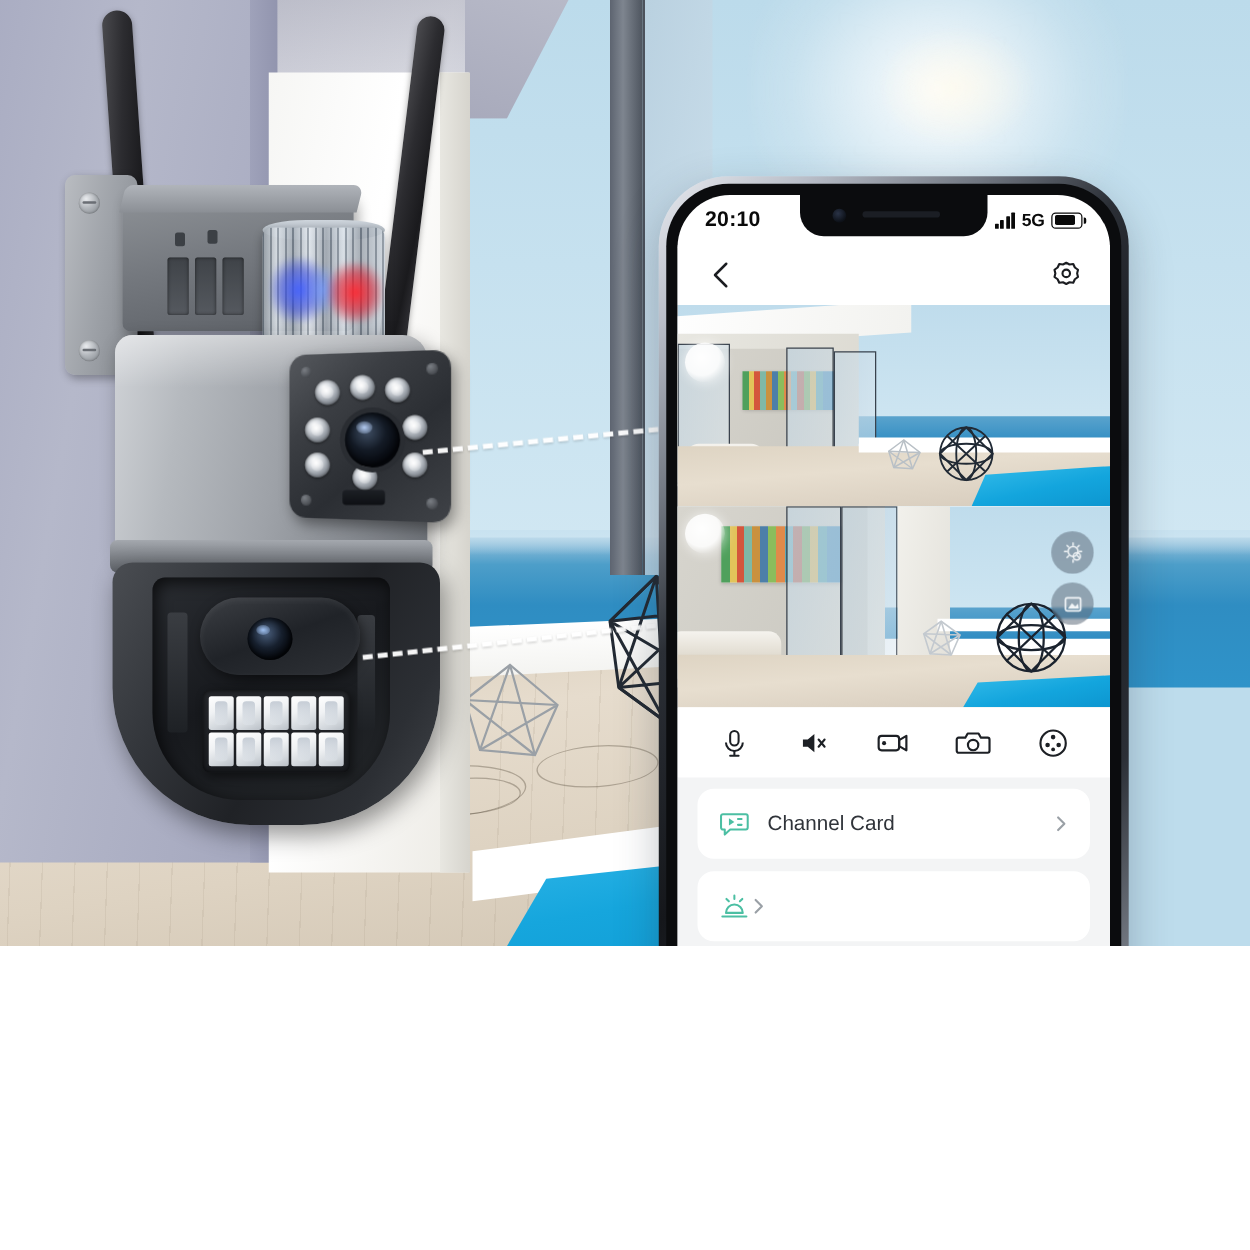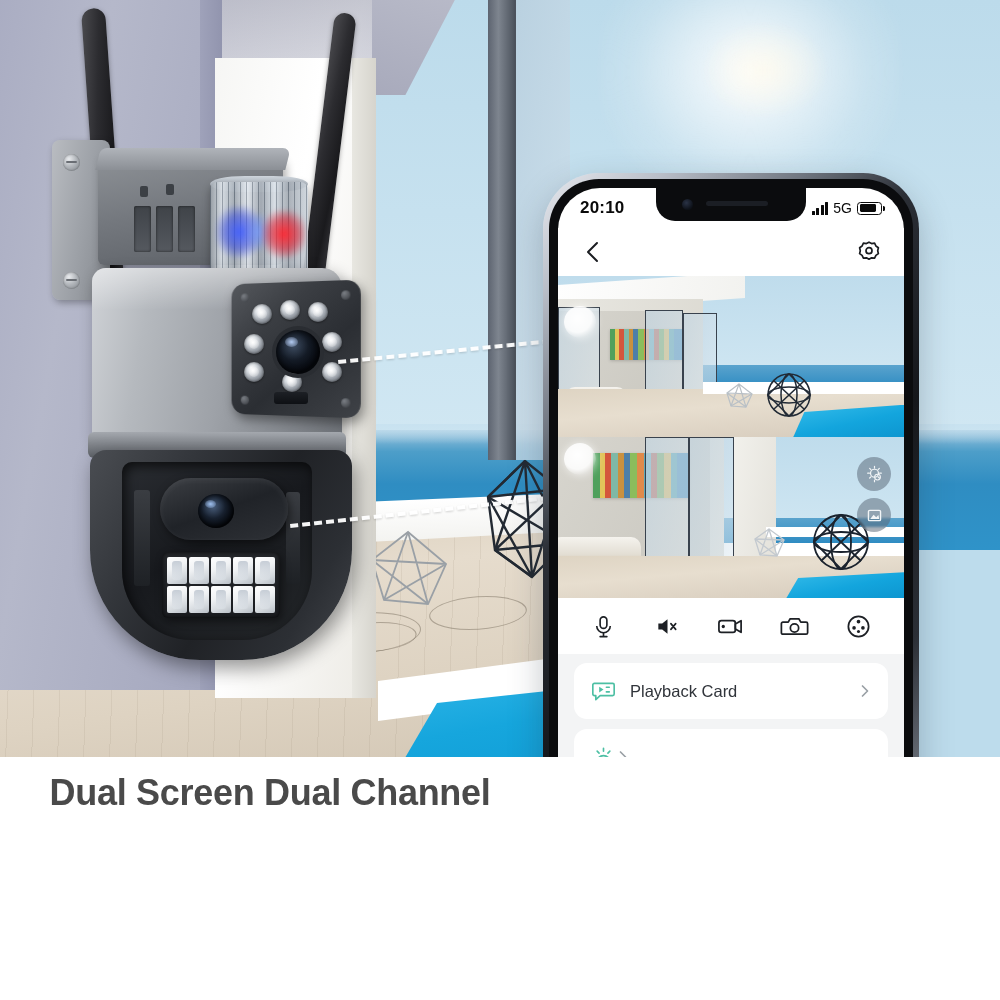--- a/index.html
+++ b/index.html
@@ -337,26 +337,25 @@
   
   .dash-line {
     position:absolute; height:0; border-top:4px dashed #ffffff;
     transform-origin:0 0;
     opacity:0.95;
     filter:drop-shadow(0 1px 1px rgba(0,0,0,0.18));
   }
 
   
   #phone {
-    position:absolute; left:543px; top:141px; width:376px; height:820px;
+    position:absolute; left:527px; top:141px; width:376px; height:820px;
     border-radius:56px;
     background:linear-gradient(135deg,#e8eaef 0%,#b9bec8 10%,#6f757f 22%,#2b2f36 32%,#15171b 50%,#2b2f36 70%,#8d939d 88%,#dfe3e9 100%);
     padding:6px;
     box-shadow:0 12px 34px rgba(35,45,60,0.28);
-    margin-top:32px;
   }
   .phone-inner {
     position:absolute; left:6px; top:6px; right:6px; bottom:6px;
     border-radius:50px;
     background:#0b0c0e;
     padding:9px;
   }
   .phone-screen {
     position:absolute; left:9px; top:9px; right:9px; bottom:9px;
     border-radius:42px;
@@ -380,21 +379,21 @@
   }
 
   .statusbar {
     position:absolute; left:0; top:0; width:100%; height:40px;
     display:flex; align-items:center; justify-content:space-between;
     padding:0 22px;
     z-index:30;
   }
   .sb-time { font-size:17px; font-weight:bold; color:#0a0a0a; letter-spacing:0.2px; }
   .sb-right { display:flex; align-items:center; gap:5px; }
-  .sb-5g { font-size:14px; color:#0a0a0a; font-weight:400; }
+  .sb-5g { font-size:14px; color:#0a0a0a; font-weight:700; }
   .sig-bars { display:flex; align-items:flex-end; gap:1.6px; height:13px; }
   .sig-bars i { width:3px; background:#0a0a0a; border-radius:0.5px; display:block; }
   .battery {
     width:25px; height:13px; border:1.6px solid #0a0a0a; border-radius:3.5px;
     position:relative; padding:1.6px;
   }
   .battery:after {
     content:""; position:absolute; right:-4px; top:3.6px; width:2.4px; height:5px;
     background:#0a0a0a; border-radius:0 1.5px 1.5px 0;
   }
@@ -847,21 +846,21 @@
       <div class="listwrap">
 
         <div class="lrow">
           <div class="lrow-ico">
             <svg viewBox="0 0 26 26" width="25" height="25">
               <path d="M3.5 4.5 h19 a1.6 1.6 0 0 1 1.6 1.6 v9.6 a1.6 1.6 0 0 1 -1.6 1.6 H9.5 L5 21.5 v-4.2 H3.5 a1.6 1.6 0 0 1 -1.6 -1.6 V6.1 A1.6 1.6 0 0 1 3.5 4.5 Z" stroke="#4CBFA3" stroke-width="1.7" fill="none" stroke-linejoin="round"></path>
               <path d="M8.5 8 L13 11 L8.5 14 Z" fill="#4CBFA3"></path>
               <path d="M16 8.6 h3 M16 13.4 h3" stroke="#4CBFA3" stroke-width="1.7" stroke-linecap="round"></path>
             </svg>
           </div>
-          <div class="lrow-label">Playback Card</div>
+          <div class="lrow-label">Channel Card</div>
           <div class="lrow-chev">
             <svg viewBox="0 0 14 14" width="14" height="14">
               <path d="M4.5 2 L9.5 7 L4.5 12" stroke="#9aa0a6" stroke-width="1.7" fill="none" stroke-linecap="round" stroke-linejoin="round"></path>
             </svg>
           </div>
         </div>
 
         <div class="lrow">
           <div class="lrow-ico">
             <svg viewBox="0 0 26 26" width="25" height="25">
@@ -896,14 +895,13 @@
       </div>
 
       <div class="home-ind"></div>
 
     </div>
   </div>
 </div>
 
 <div class="white-strip"></div>
 <div id="copy">
-  <div class="h2">Dual Screen Dual Channel</div>
 </div>
 
 </body></html>

